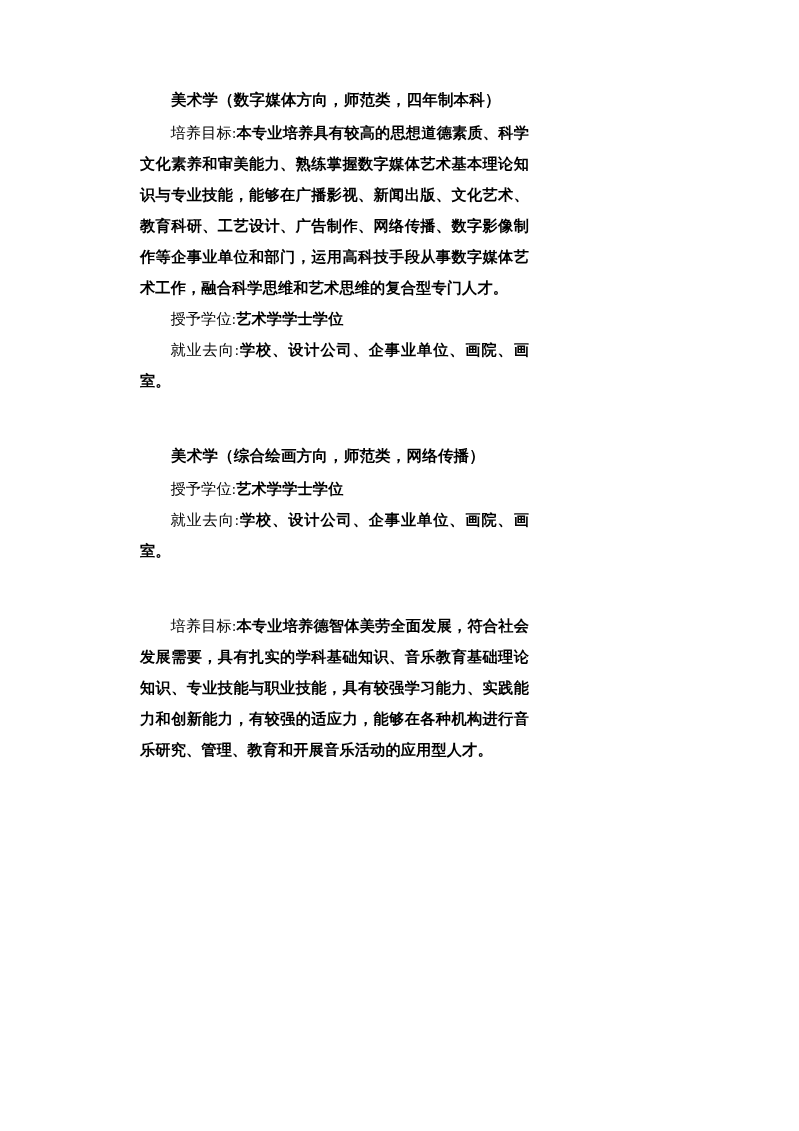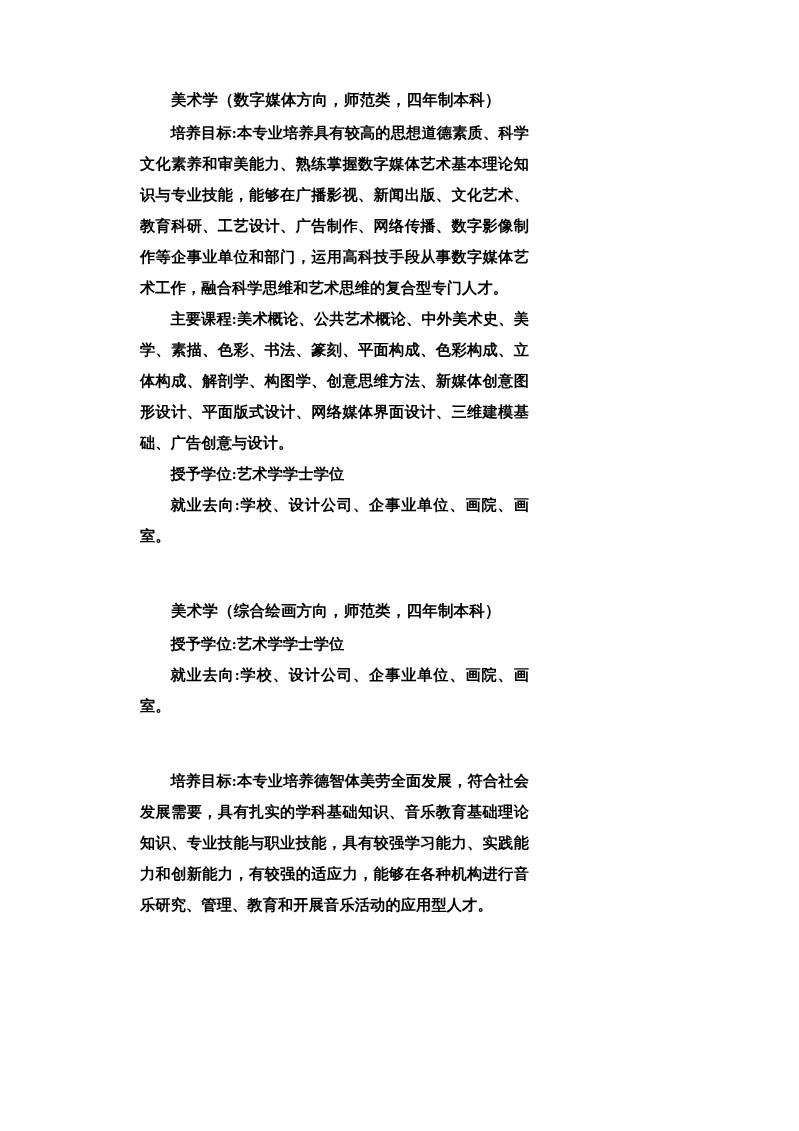--- a/index.html
+++ b/index.html
@@ -44,42 +44,41 @@
     line-height: 31px;
     text-align: justify;
     text-justify: inter-ideograph;
     margin: 0;
     letter-spacing: 0.15px;
   }
   .para.indent {
     text-indent: 2em;
   }
   .lbl {
-    font-weight: bold;
+    font-weight: normal;
   }
   .para .body-txt {
     font-weight: bold;
   }
 </style>
 </head>
 <body>
 
 <div class="page">
   <div class="doc">
 
     <div class="section">
       <p class="sec-title">美术学（数字媒体方向，师范类，四年制本科）</p>
       <p class="para indent"><span class="lbl">培养目标:</span><span class="body-txt">本专业培养具有较高的思想道德素质、科学文化素养和审美能力、熟练掌握数字媒体艺术基本理论知识与专业技能，能够在广播影视、新闻出版、文化艺术、教育科研、工艺设计、广告制作、网络传播、数字影像制作等企事业单位和部门，运用高科技手段从事数字媒体艺术工作，融合科学思维和艺术思维的复合型专门人才。</span></p>
-      <p class="para indent"><span class="lbl">主要课程:</span><span class="body-txt">美术概论、公共艺术概论、中外美术史、美学、素描、色彩、书法、篆刻、平面构成、色彩构成、立体构成、解剖学、构图学、创意思维方法、新媒体创意图形设计、平面版式设计、网络媒体界面设计、三维建模基础、广告创意与设计。</span></p>
       <p class="para indent"><span class="lbl">授予学位:</span><span class="body-txt">艺术学学士学位</span></p>
       <p class="para indent"><span class="lbl">就业去向:</span><span class="body-txt">学校、设计公司、企事业单位、画院、画室。</span></p>
     </div>
 
     <div class="section">
-      <p class="sec-title">美术学（综合绘画方向，师范类，四年制本科）</p>
+      <p class="sec-title">美术学（综合绘画方向，师范类，网络传播）</p>
       <p class="para indent"><span class="lbl">授予学位:</span><span class="body-txt">艺术学学士学位</span></p>
       <p class="para indent"><span class="lbl">就业去向:</span><span class="body-txt">学校、设计公司、企事业单位、画院、画室。</span></p>
     </div>
 
     <div class="section">
       <p class="para indent"><span class="lbl">培养目标:</span><span class="body-txt">本专业培养德智体美劳全面发展，符合社会发展需要，具有扎实的学科基础知识、音乐教育基础理论知识、专业技能与职业技能，具有较强学习能力、实践能力和创新能力，有较强的适应力，能够在各种机构进行音乐研究、管理、教育和开展音乐活动的应用型人才。</span></p>
     </div>
 
   </div>
 </div>

